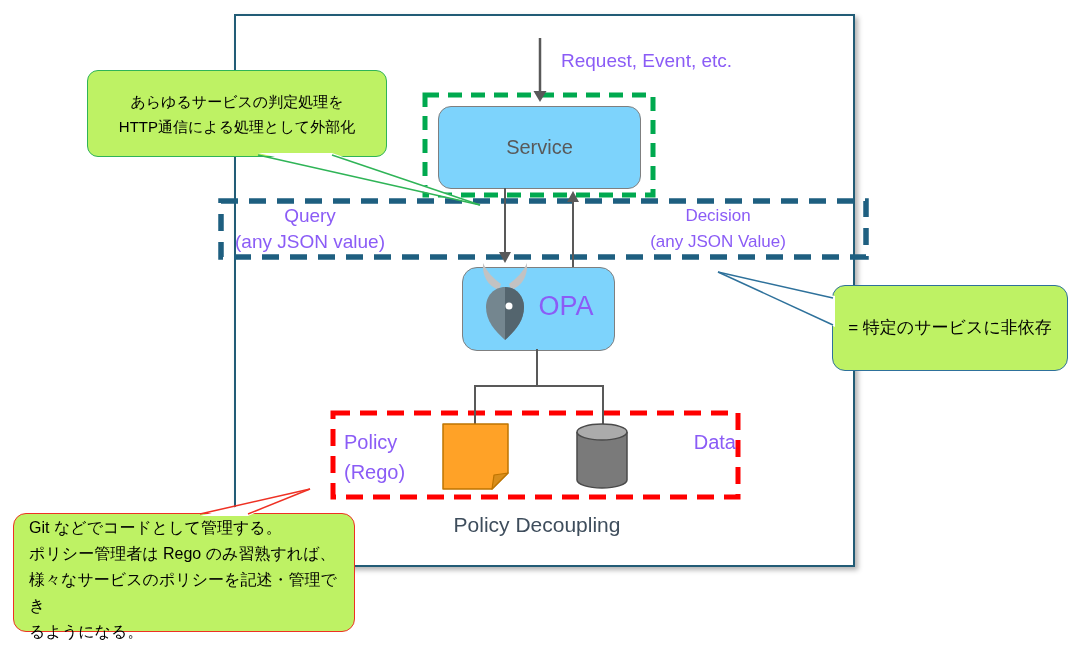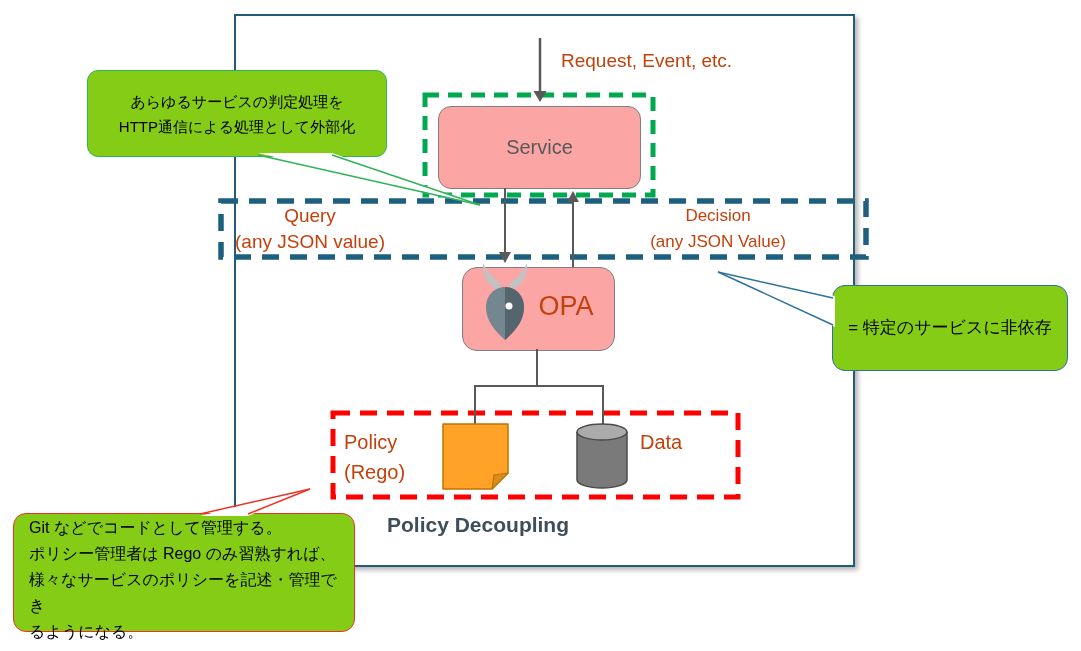--- a/index.html
+++ b/index.html
@@ -11,58 +11,58 @@
   .abs{position:absolute;}
   
   .main-box{
     left:234px;top:14px;width:617px;height:549px;
     background:#ffffff;border:2px solid #225C76;
     box-shadow:3px 3px 5px rgba(0,0,0,.30);
     z-index:0;
   }
   
   .node{
-    background:#fca5a5;border:1.5px solid #7F7F7F;border-radius:13px;
+    background:#7dd3fc;border:1.5px solid #7F7F7F;border-radius:13px;
     display:flex;align-items:center;justify-content:center;
     color:#595959;z-index:1;
   }
   .service-box{left:438px;top:106px;width:201px;height:81px;font-size:20px;}
   .opa-box{left:462px;top:267px;width:151px;height:82px;border-radius:15px;}
   
   .callout{
-    background:#84cc16;border-radius:11px;z-index:1;color:#000000;
+    background:#bef264;border-radius:11px;z-index:1;color:#000000;
   }
   .callout-green{
     left:87px;top:70px;width:298px;height:85px;border:1.6px solid #2FB457;
     display:flex;flex-direction:column;align-items:center;justify-content:center;
     font-size:15px;line-height:25px;text-align:center;
   }
   .callout-blue{
     left:832px;top:285px;width:234px;height:84px;border:1.6px solid #2E719B;
     border-radius:13px;
     display:flex;flex-direction:column;align-items:center;justify-content:center;
     font-size:17px;line-height:28px;text-align:center;
   }
   .callout-red{
     left:13px;top:513px;width:342px;height:119px;border:1.6px solid #EE3124;
     border-radius:13px;box-sizing:border-box;
     padding:1px 15px;font-size:16px;line-height:26px;text-align:left;
   }
   
   #shape-layer{left:0;top:0;z-index:2;pointer-events:none;}
   
-  .lbl{color:#c2410c;z-index:3;}
+  .lbl{color:#8b5cf6;z-index:3;}
   .request-label{left:561px;top:50px;font-size:19px;}
   .query-label{left:224px;top:203px;width:172px;text-align:center;font-size:19px;line-height:26px;}
   .decision-label{left:627px;top:203px;width:182px;text-align:center;font-size:17px;line-height:26px;}
   .opa-label{left:529px;top:291px;width:74px;text-align:center;font-size:27px;}
   .policy-label{left:344px;top:427px;width:84px;text-align:left;font-size:20px;line-height:30px;}
-  .data-label{left:640px;top:427px;width:96px;text-align:left;font-size:20px;line-height:30px;}
-  .caption-label{left:387px;top:513px;width:300px;
-    font-size:21px;font-weight:700;color:#3E4D5C;}
+  .data-label{left:640px;top:427px;width:96px;text-align:right;font-size:20px;line-height:30px;}
+  .caption-label{left:387px;top:513px;width:300px;text-align:center;
+    font-size:21px;font-weight:400;color:#3E4D5C;}
 </style>
 </head>
 <body>
 
 <div class="abs main-box"></div>
 
 <div class="abs node service-box">
   <span>Service</span>
 </div>
 <div class="abs node opa-box"></div>

